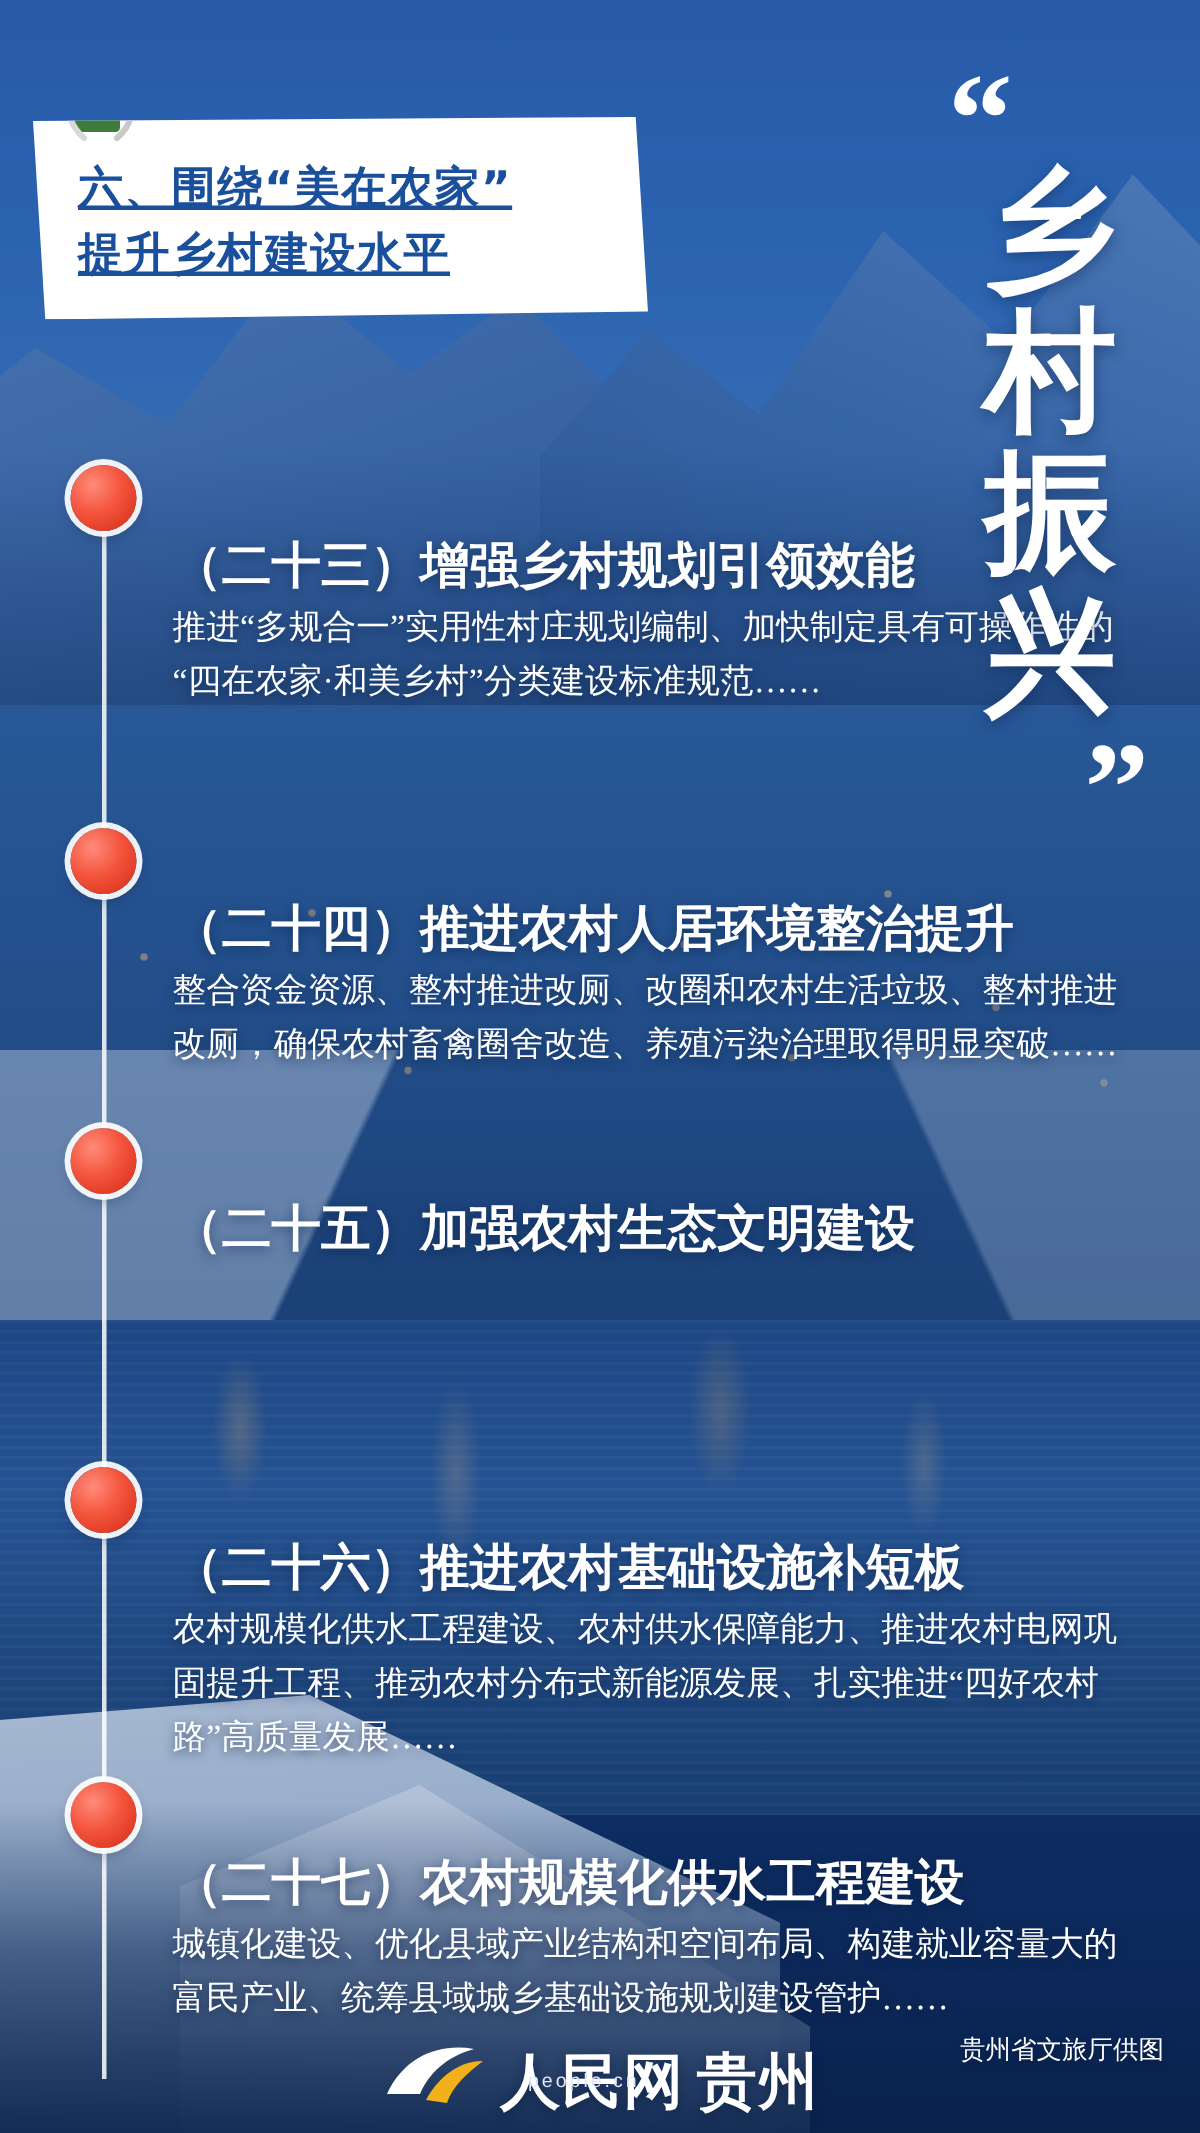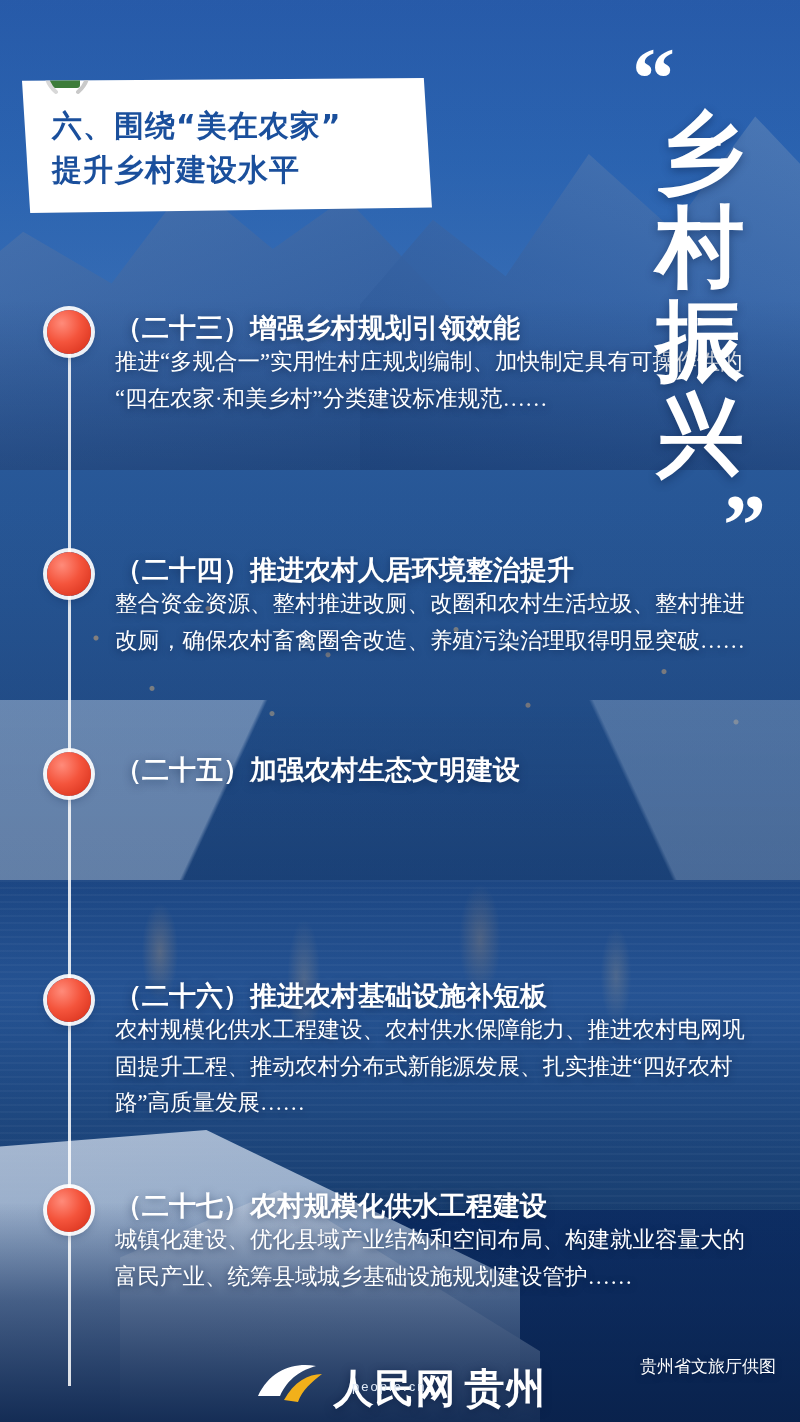--- a/index.html
+++ b/index.html
@@ -122,41 +122,42 @@
     padding:26px 22px 22px 30px;
     box-shadow:0 6px 18px rgba(6,26,60,.28);
     clip-path:polygon(0% 2%,98% 0%,100% 96%,2% 100%);
   }
   .header .clip{
     position:absolute;left:12px;top:-38px;width:70px;height:64px;
   }
   .header .title-line{
     font-family:"DejaVu Sans","Liberation Sans",sans-serif;
     font-weight:700;font-size:30px;line-height:1.45;color:#1a4f9c;
-    letter-spacing:1px;white-space:nowrap;
+    letter-spacing:1px;white-space:nowrap;text-decoration:underline;
   }
 
   
   .timeline-axis{
     position:absolute;left:68px;top:316px;width:3px;height:1070px;
     background:rgba(255,255,255,.85);z-index:4;
   }
   .items{position:absolute;left:0;top:0;width:800px;z-index:5;}
   .item{position:absolute;left:0;width:800px;}
   .dot{
     position:absolute;left:47px;width:44px;height:44px;border-radius:50%;
     background:radial-gradient(circle at 34% 30%,#ff8b7a 0%,#f4543c 45%,#d32a15 100%);
     box-shadow:0 0 0 4px rgba(255,255,255,.92), 0 4px 10px rgba(10,30,70,.4);
   }
   .item-body{position:absolute;left:115px;width:640px;}
   .item-title{
-    font-family:Liberation Serif, serif;
-    font-weight:700;font-size:27px;line-height:1.2;color:#ffffff;
+    font-family:Liberation Mono, monospace;
+    font-weight:700;font-size:33px;line-height:1.2;color:#ffffff;
     text-shadow:0 2px 8px rgba(8,28,64,.55);
     white-space:nowrap;
+    margin-top:48px;
   }
   .item-text{
     font-family:"Liberation Serif","DejaVu Serif",serif;
     font-size:22.5px;line-height:1.62;color:#ffffff;
     text-shadow:0 2px 7px rgba(8,28,64,.65);
   }
 
   
   .footer{
     position:absolute;left:0;bottom:14px;width:800px;height:80px;z-index:7;

